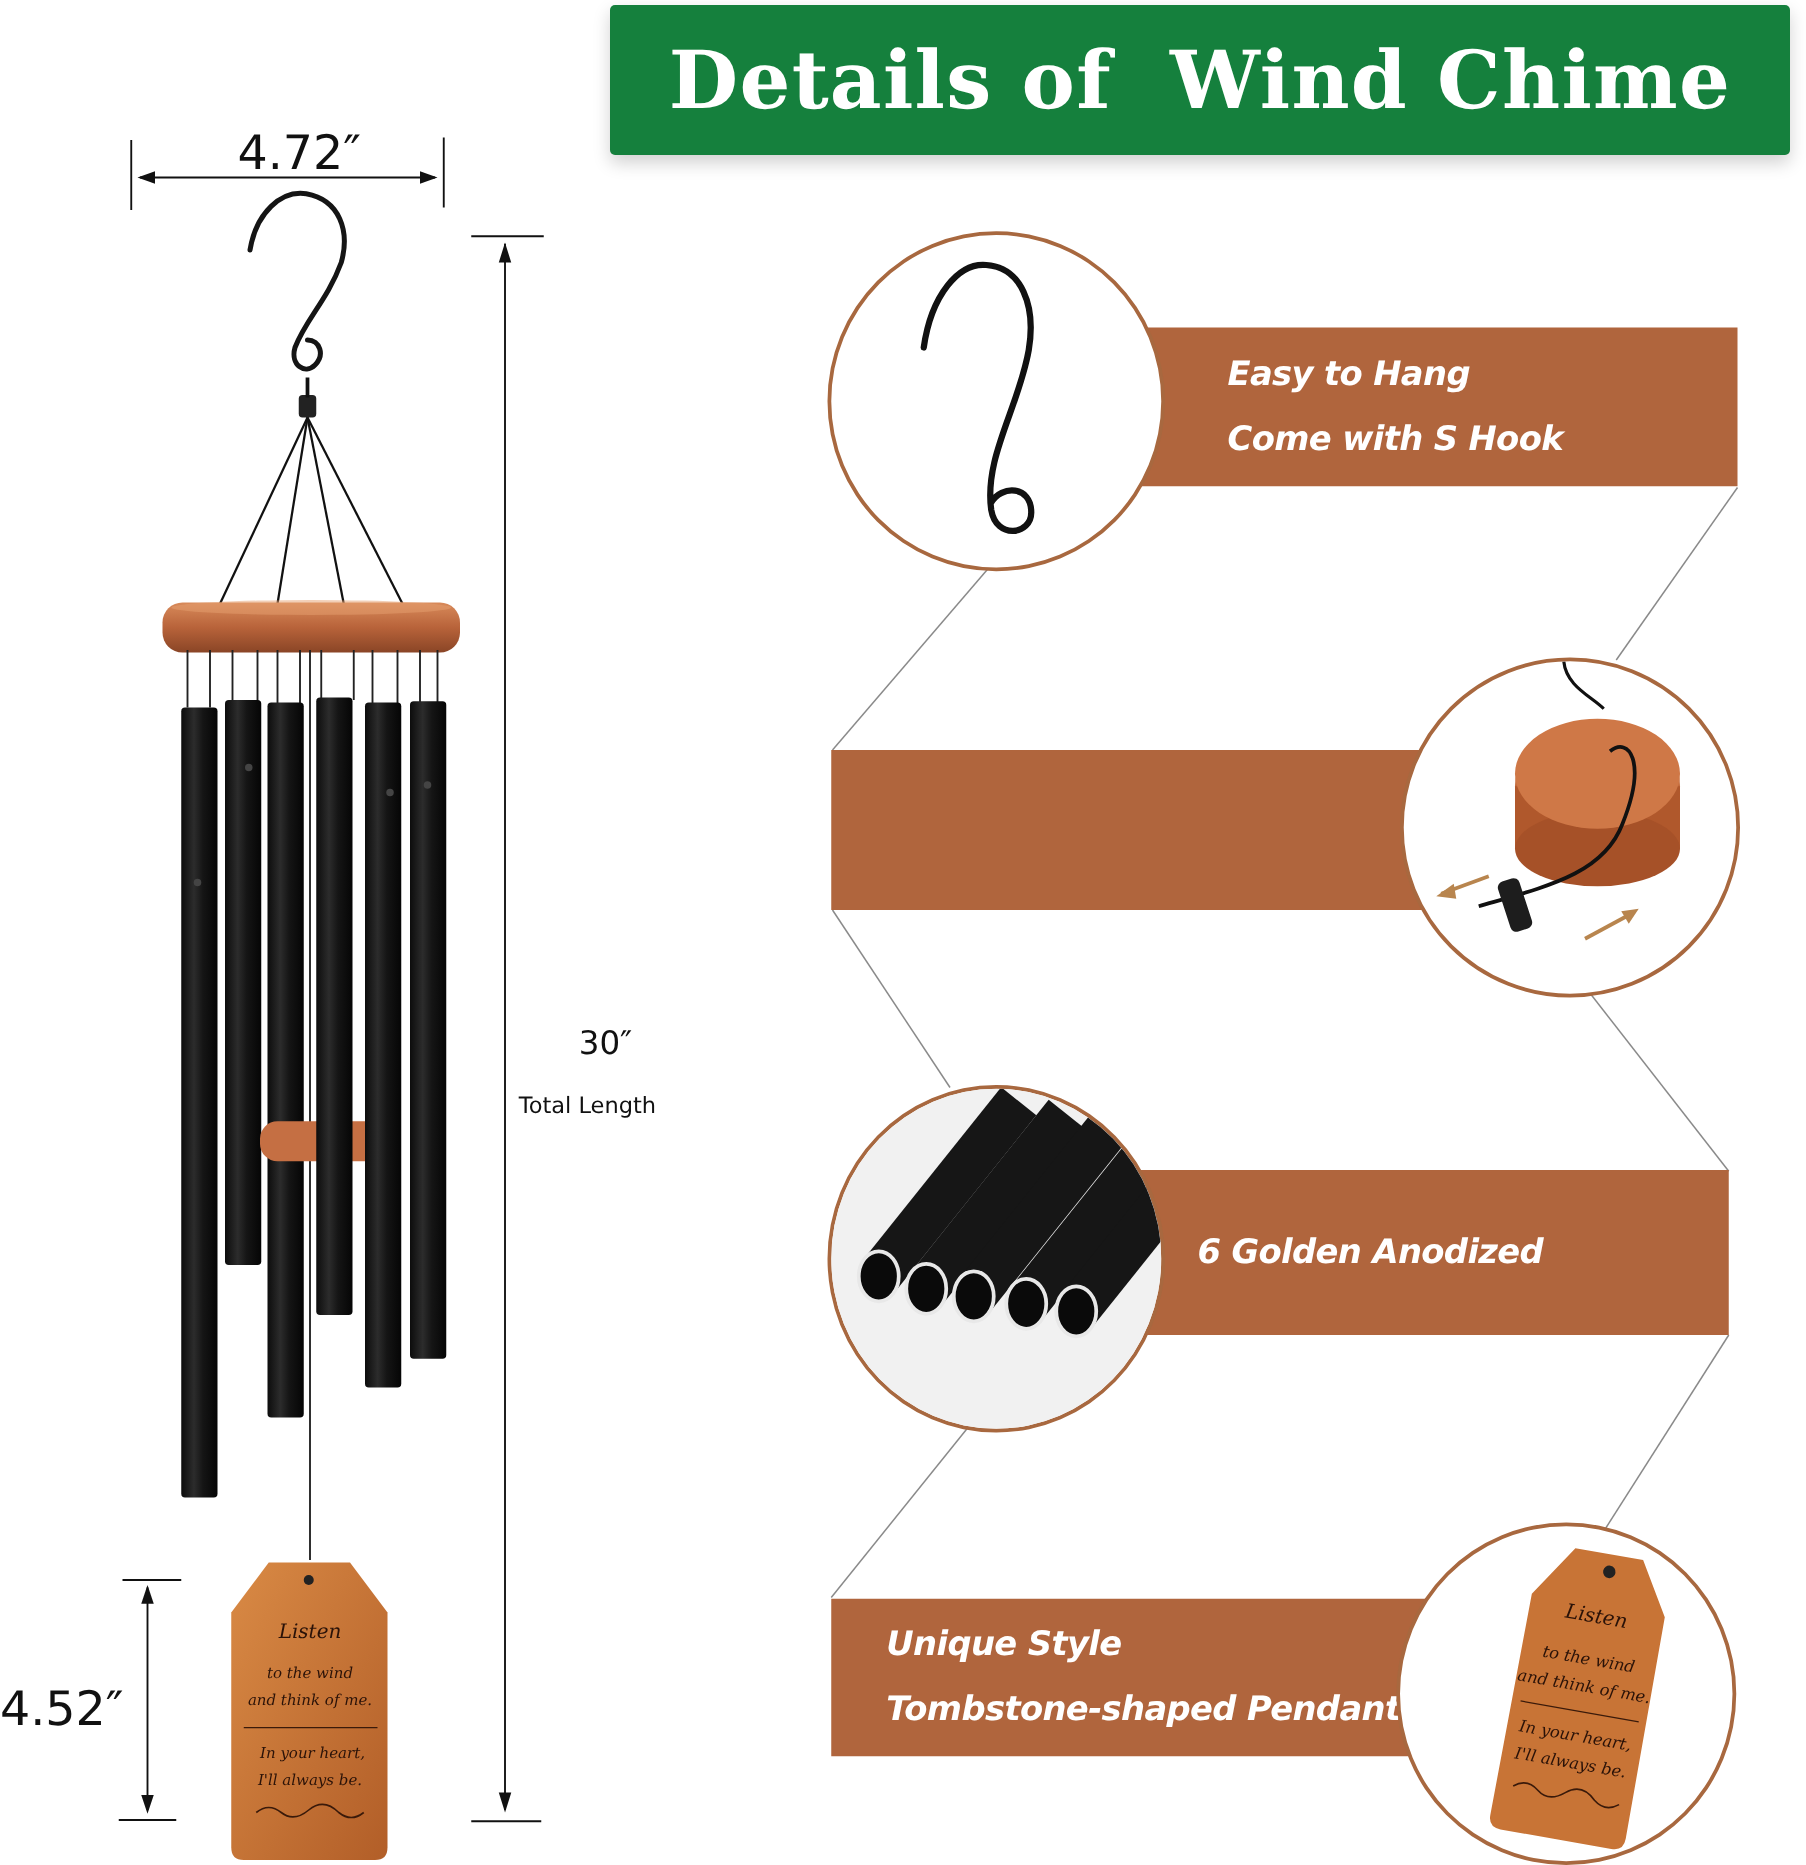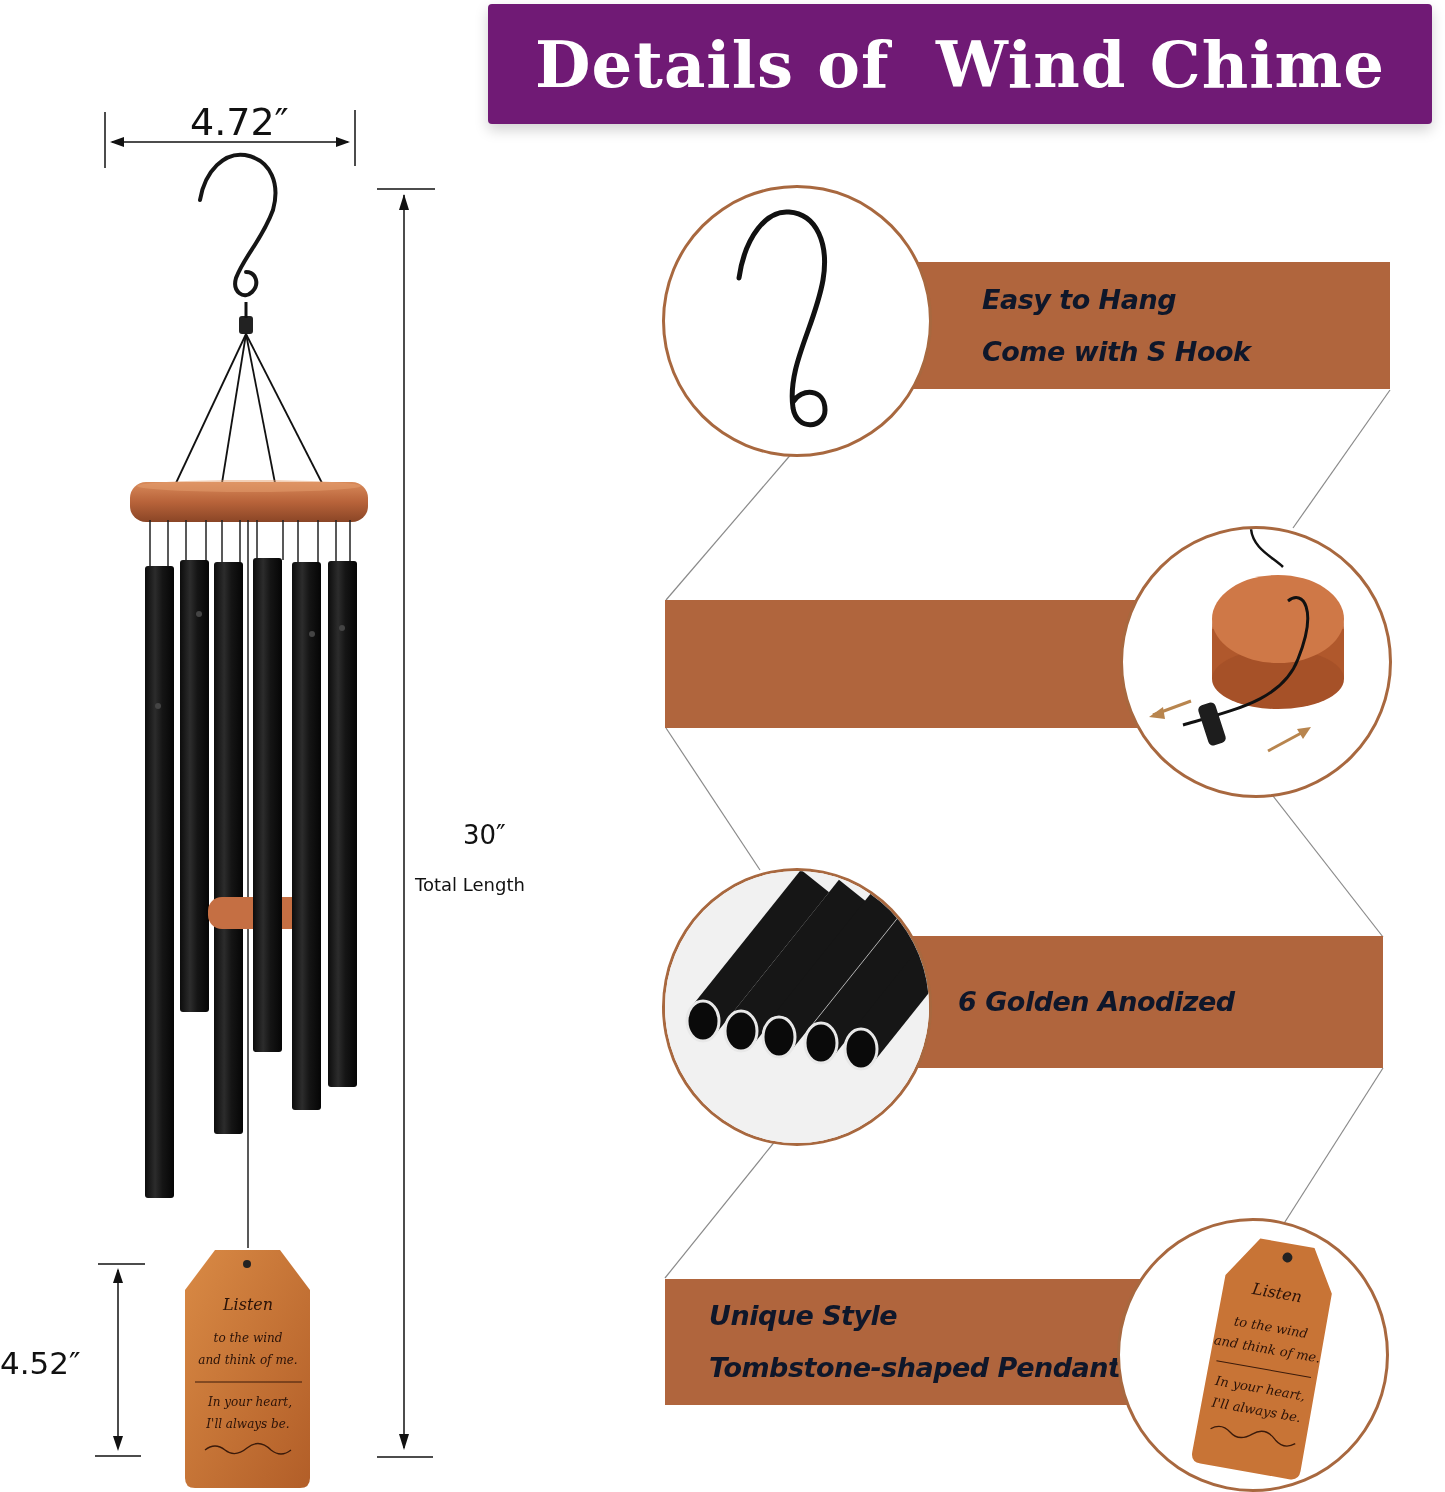--- a/index.html
+++ b/index.html
@@ -1,21 +1,21 @@
 <!DOCTYPE html>
 <html><head>
 <meta charset="utf-8">
 <style>
   html,body{margin:0;padding:0;background:#fff;}
   body{width:1445px;height:1492px;position:relative;overflow:hidden;font-family:"DejaVu Sans",sans-serif;}
   .abs{position:absolute;}
-  .title-bar{left:488px;top:4px;width:944px;height:120px;background:#701a75;border-radius:4px;box-shadow:0 6px 14px rgba(0,0,0,.18);display:flex;align-items:center;justify-content:center;}
+  .title-bar{left:488px;top:4px;width:944px;height:120px;background:#15803d;border-radius:4px;box-shadow:0 6px 14px rgba(0,0,0,.18);display:flex;align-items:center;justify-content:center;}
   .title-text{color:#fff;font-family:"DejaVu Serif",serif;font-weight:bold;font-size:64px;letter-spacing:1px;white-space:pre;}
   .banner{background:#b0653d;display:flex;flex-direction:column;justify-content:center;}
-  .banner span{color:#0f172a;font-family:"DejaVu Sans",sans-serif;font-style:italic;font-weight:bold;font-size:27px;line-height:52px;white-space:nowrap;letter-spacing:-0.5px;}
+  .banner span{color:#ffffff;font-family:"DejaVu Sans",sans-serif;font-style:italic;font-weight:bold;font-size:27px;line-height:52px;white-space:nowrap;letter-spacing:-0.5px;}
   .circle{border:3px solid #a8683f;border-radius:50%;background:#fff;overflow:hidden;}
   .dim-text{font-family:"DejaVu Sans",sans-serif;color:#111;}
   svg{display:block;}
 </style>
 </head>
 <body>
 
 <div class="abs title-bar">
   <span class="title-text">Details of  Wind Chime</span>
 </div>
@@ -108,21 +108,21 @@
     <text x="248" y="1342" text-anchor="middle" font-family="DejaVu Serif, serif" font-style="italic" font-size="12" fill="#2a1208">to the wind</text>
     <text x="248" y="1364" text-anchor="middle" font-family="DejaVu Serif, serif" font-style="italic" font-size="12" fill="#2a1208">and think of me.</text>
     <line x1="195" y1="1382" x2="302" y2="1382" stroke="#3a1a0a" stroke-width="1"></line>
     <text x="250" y="1406" text-anchor="middle" font-family="DejaVu Serif, serif" font-style="italic" font-size="12" fill="#2a1208">In your heart,</text>
     <text x="248" y="1428" text-anchor="middle" font-family="DejaVu Serif, serif" font-style="italic" font-size="12" fill="#2a1208">I'll always be.</text>
     <path d="M205,1450 q10,-8 20,0 q10,8 22,-2 q12,-10 24,2 q10,8 20,0" fill="none" stroke="#3a1a0a" stroke-width="1.3"></path>
   </svg>
   <div class="abs dim-text" style="left:190px;top:100px;font-size:38px;">4.72″</div>
   <div class="abs dim-text" style="left:463px;top:820px;font-size:26px;">30″</div>
   <div class="abs dim-text" style="left:415px;top:874px;font-size:18px;">Total Length</div>
-  <div class="abs dim-text" style="left:0;top:1345px;font-size:31px;">4.52″</div>
+  <div class="abs dim-text" style="left:0;top:1345px;font-size:38px;">4.52″</div>
 </div>
 
 <svg class="abs" style="left:0;top:0;" width="1445" height="1492">
   <g stroke="#8a8a8a" stroke-width="1.2" fill="none">
     <line x1="1390" y1="390" x2="1293" y2="528"></line>
     <line x1="793" y1="452" x2="666" y2="600"></line>
     <line x1="666" y1="728" x2="760" y2="870"></line>
     <line x1="1270" y1="792" x2="1383" y2="937"></line>
     <line x1="1383" y1="1068" x2="1283" y2="1225"></line>
     <line x1="776" y1="1140" x2="665" y2="1278"></line>

